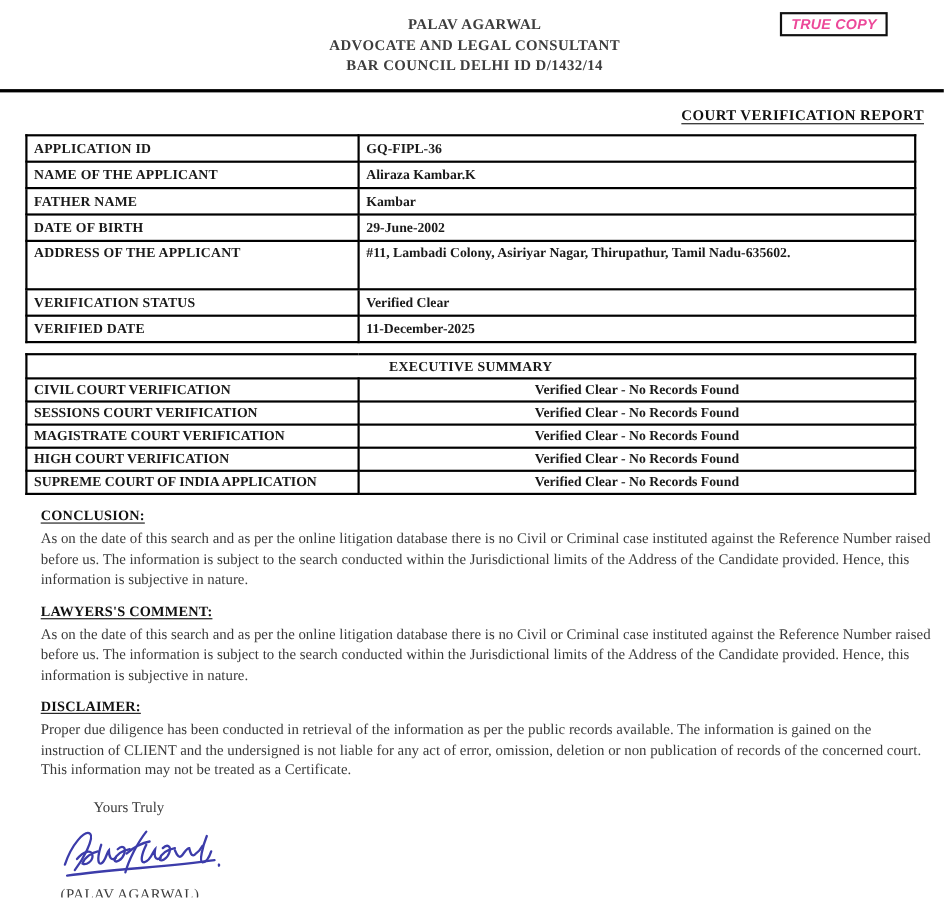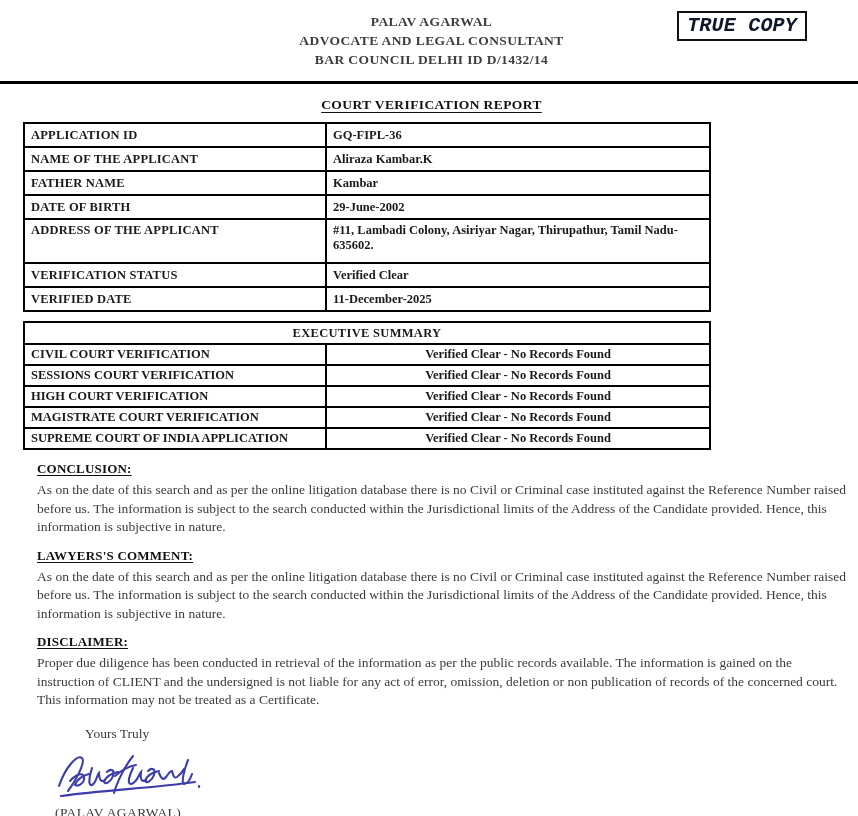--- a/index.html
+++ b/index.html
@@ -22,47 +22,47 @@
     font-size: 13.5px;
     line-height: 19px;
     color: #3d3d3d;
     letter-spacing: 0.4px;
   }
   .stamp {
     position: absolute;
     top: -1px; right: 33px;
     border: 2px solid #111;
     padding: 1px 8px 2px 8px;
-    font-family: Liberation Mono, monospace;
+    font-family: Liberation Sans, sans-serif;
     font-weight: bold;
     font-style: italic;
-    font-size: 20px;
-    color: #0f172a;
+    font-size: 13px;
+    color: #ec4899;
     background: #fff;
     letter-spacing: 0.2px;
   }
   .rule {
     border: none;
     border-top: 3px solid #000;
     margin: 12px -25px 0 -23px; 
   }
   
   .report-title {
     margin-top: 13px;
-    text-align: center;
+    text-align: right;
     font-weight: bold;
     font-size: 13.5px;
     letter-spacing: 0.4px;
     text-decoration: underline;
     text-underline-offset: 3px;
     color: #111;
   }
   
   table {
-    width: 688px;
+    width: 810px;
     border-collapse: collapse;
     table-layout: fixed;
   }
   .t1 { margin-top: 9px; }
   .t2 { margin-top: 9px; }
   td {
     border: 2px solid #000;
     font-size: 12.5px;
     font-weight: bold;
     padding: 3px 6px;
@@ -183,25 +183,25 @@
     </tr>
     <tr>
       <td class="lbl">CIVIL COURT VERIFICATION</td>
       <td class="val">Verified Clear - No Records Found</td>
     </tr>
     <tr>
       <td class="lbl">SESSIONS COURT VERIFICATION</td>
       <td class="val">Verified Clear - No Records Found</td>
     </tr>
     <tr>
+      <td class="lbl">MAGISTRATE COURT VERIFICATION</td>
+      <td class="val">Verified Clear - No Records Found</td>
+    </tr>
+    <tr>
       <td class="lbl">HIGH COURT VERIFICATION</td>
-      <td class="val">Verified Clear - No Records Found</td>
-    </tr>
-    <tr>
-      <td class="lbl">MAGISTRATE COURT VERIFICATION</td>
       <td class="val">Verified Clear - No Records Found</td>
     </tr>
     <tr>
       <td class="lbl">SUPREME COURT OF INDIA APPLICATION</td>
       <td class="val">Verified Clear - No Records Found</td>
     </tr>
   </tbody>
     </table>
 
   <div class="section">

